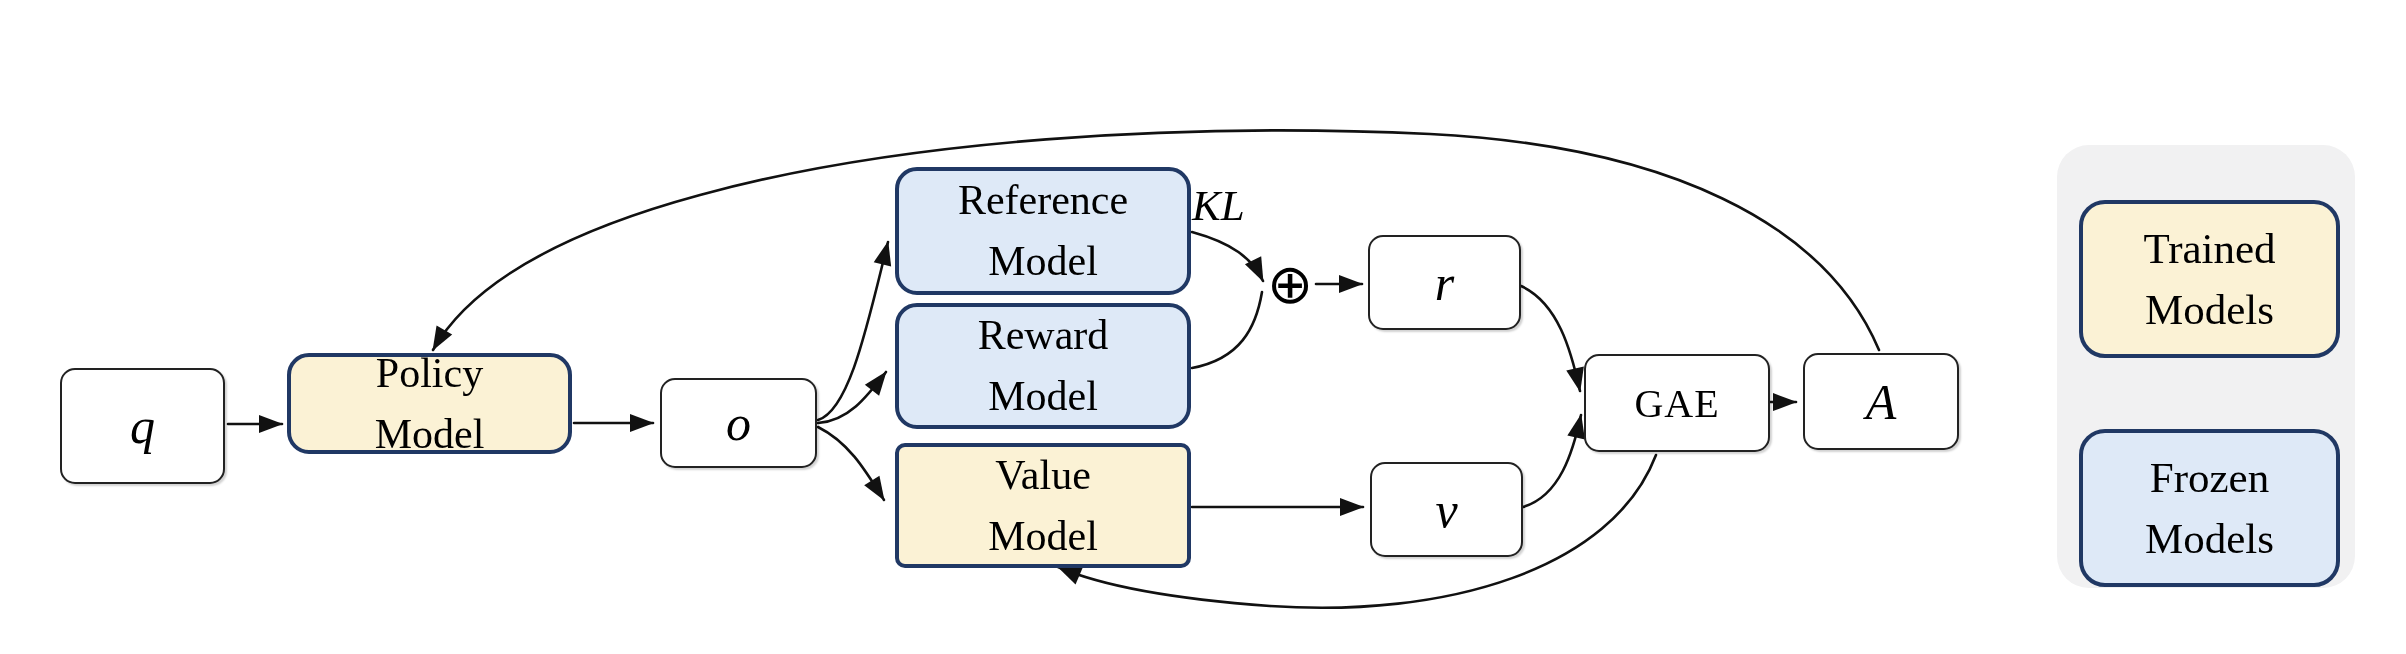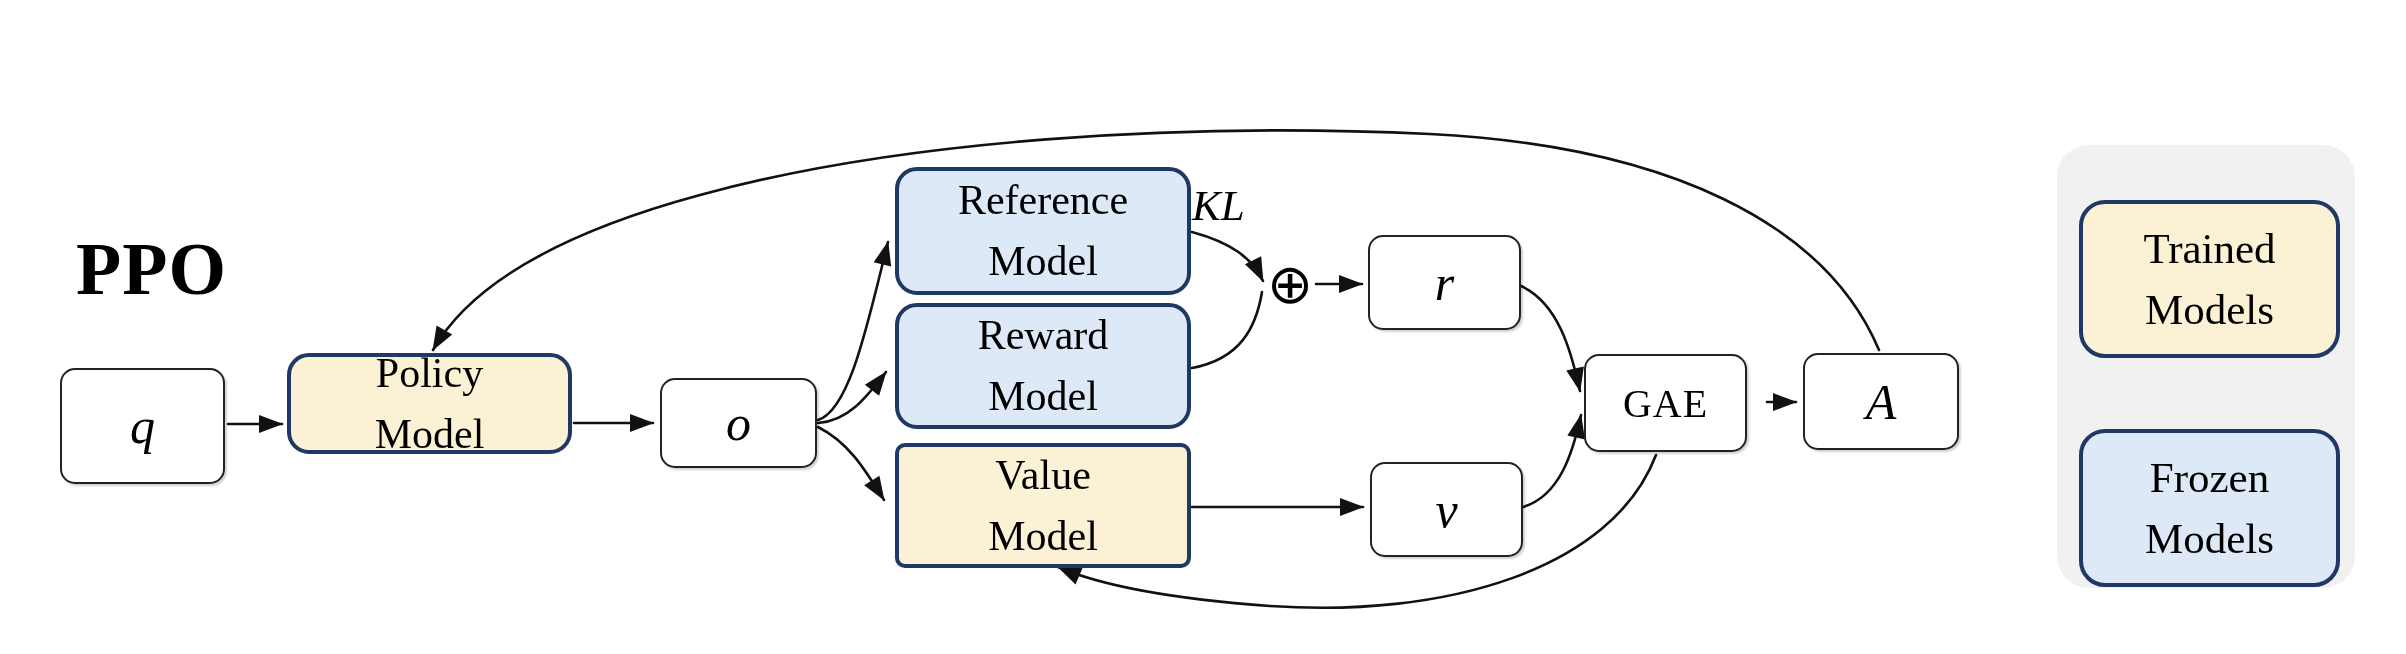--- a/index.html
+++ b/index.html
@@ -59,21 +59,20 @@
       <path marker-end="url(#ah)" d="M 1316 284 L 1362 284"></path>
       <path marker-end="url(#ah)" d="M 1192 507 L 1363 507"></path>
       <path marker-end="url(#ah)" d="M 1521 286 C 1558 303 1571 350 1580 391"></path>
       <path marker-end="url(#ah)" d="M 1523 507 C 1560 496 1573 452 1581 415"></path>
       <path marker-end="url(#ah)" d="M 1767 402 L 1796 402"></path>
       <path marker-end="url(#ah)" d="M 1879 350 C 1825 222 1665 146 1430 134 C 1180 122 900 140 700 195 C 560 233 470 285 433 350"></path>
       <path marker-end="url(#ah)" d="M 1656 455 C 1612 570 1445 618 1270 606 C 1160 598 1095 583 1058 567"></path>
     </g>
   </svg>
 
-  <div class="diagram-title">PPO</div>
 
   <div class="node plain" style="left:60px;top:368px;width:165px;height:116px;">
     <span class="sym">q</span>
   </div>
 
   <div class="node trained" style="left:287px;top:353px;width:285px;height:101px;">
     <span class="model-label">Policy Model</span>
   </div>
 
   <div class="node plain" style="left:660px;top:378px;width:157px;height:90px;">
@@ -97,21 +96,21 @@
   <div class="oplus">⊕</div>
 
   <div class="node plain" style="left:1368px;top:235px;width:153px;height:95px;">
     <span class="sym">r</span>
   </div>
 
   <div class="node plain" style="left:1370px;top:462px;width:153px;height:95px;">
     <span class="sym">v</span>
   </div>
 
-  <div class="node plain" style="left:1584px;top:354px;width:163px;height:98px;">
+  <div class="node plain" style="left:1584px;top:354px;width:186px;height:98px;">
     <span class="gae-label">GAE</span>
   </div>
 
   <div class="node plain" style="left:1803px;top:353px;width:156px;height:97px;">
     <span class="sym">A</span>
   </div>
 
   <div class="legend-panel">
     <div class="node trained legend-box" style="top:55px;">
       <span class="legend-label">Trained Models</span>

